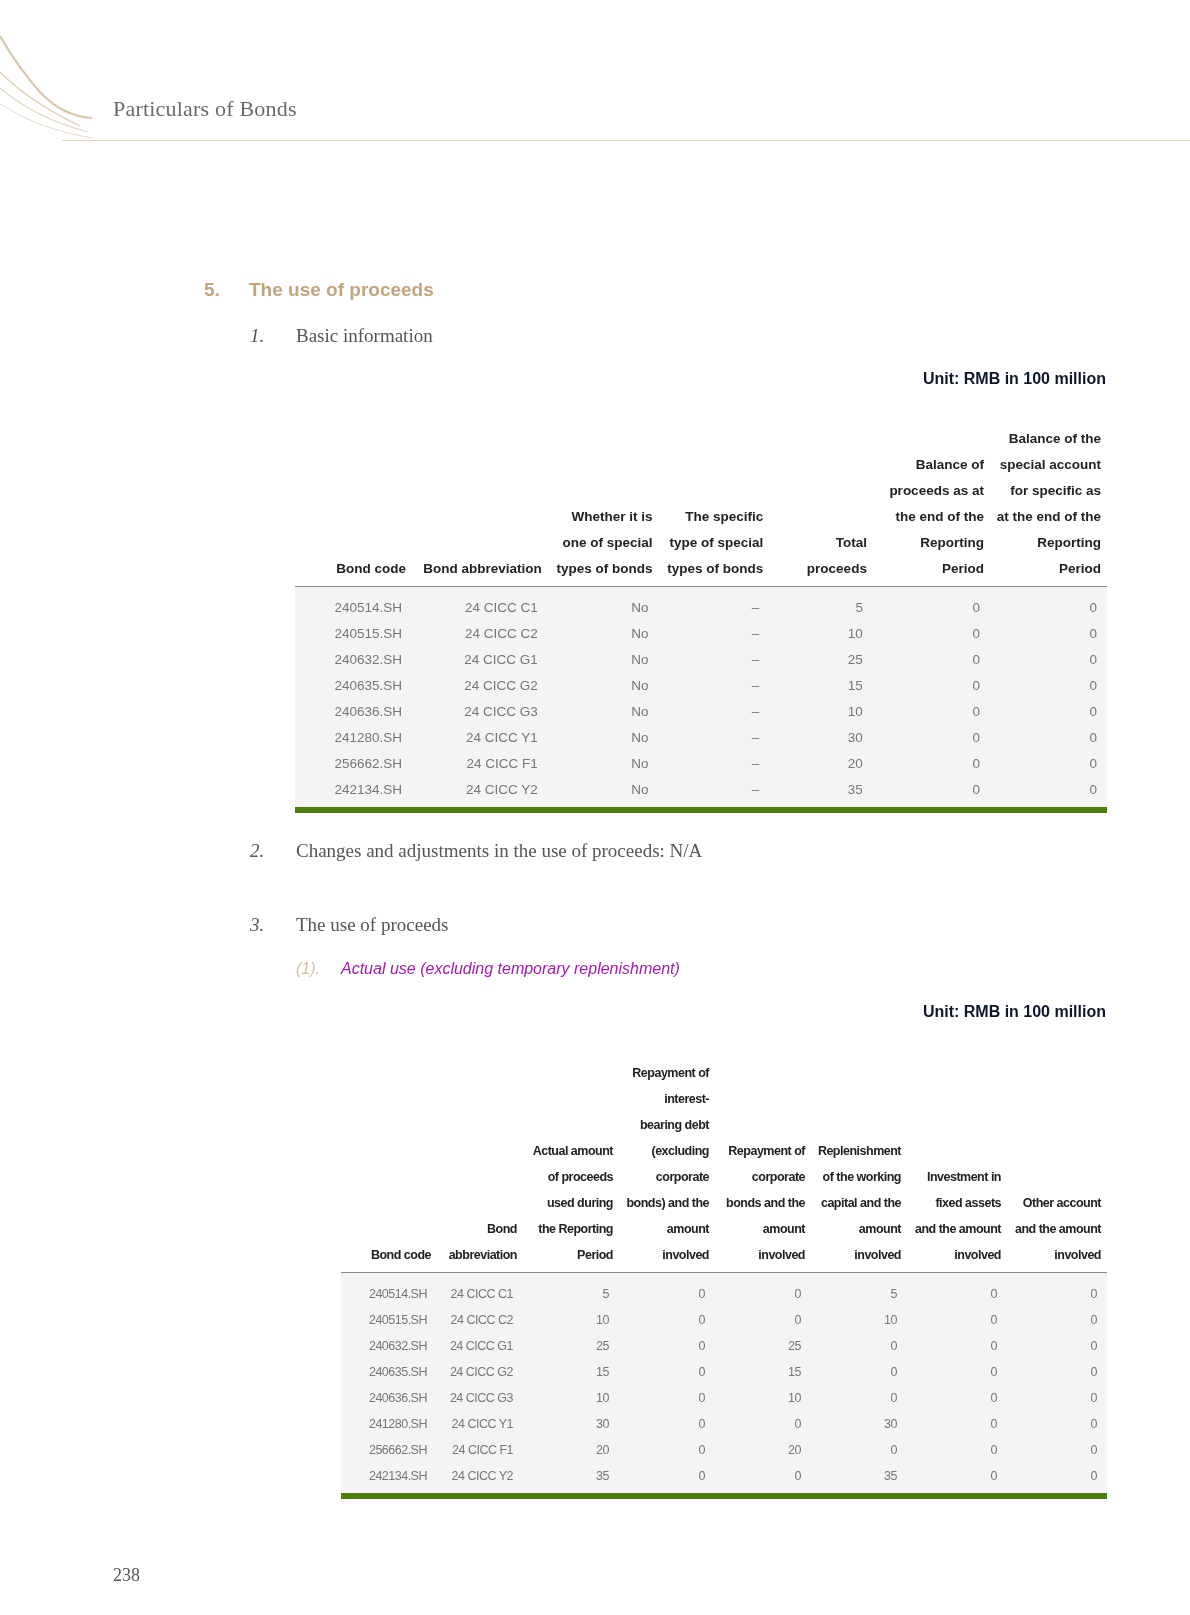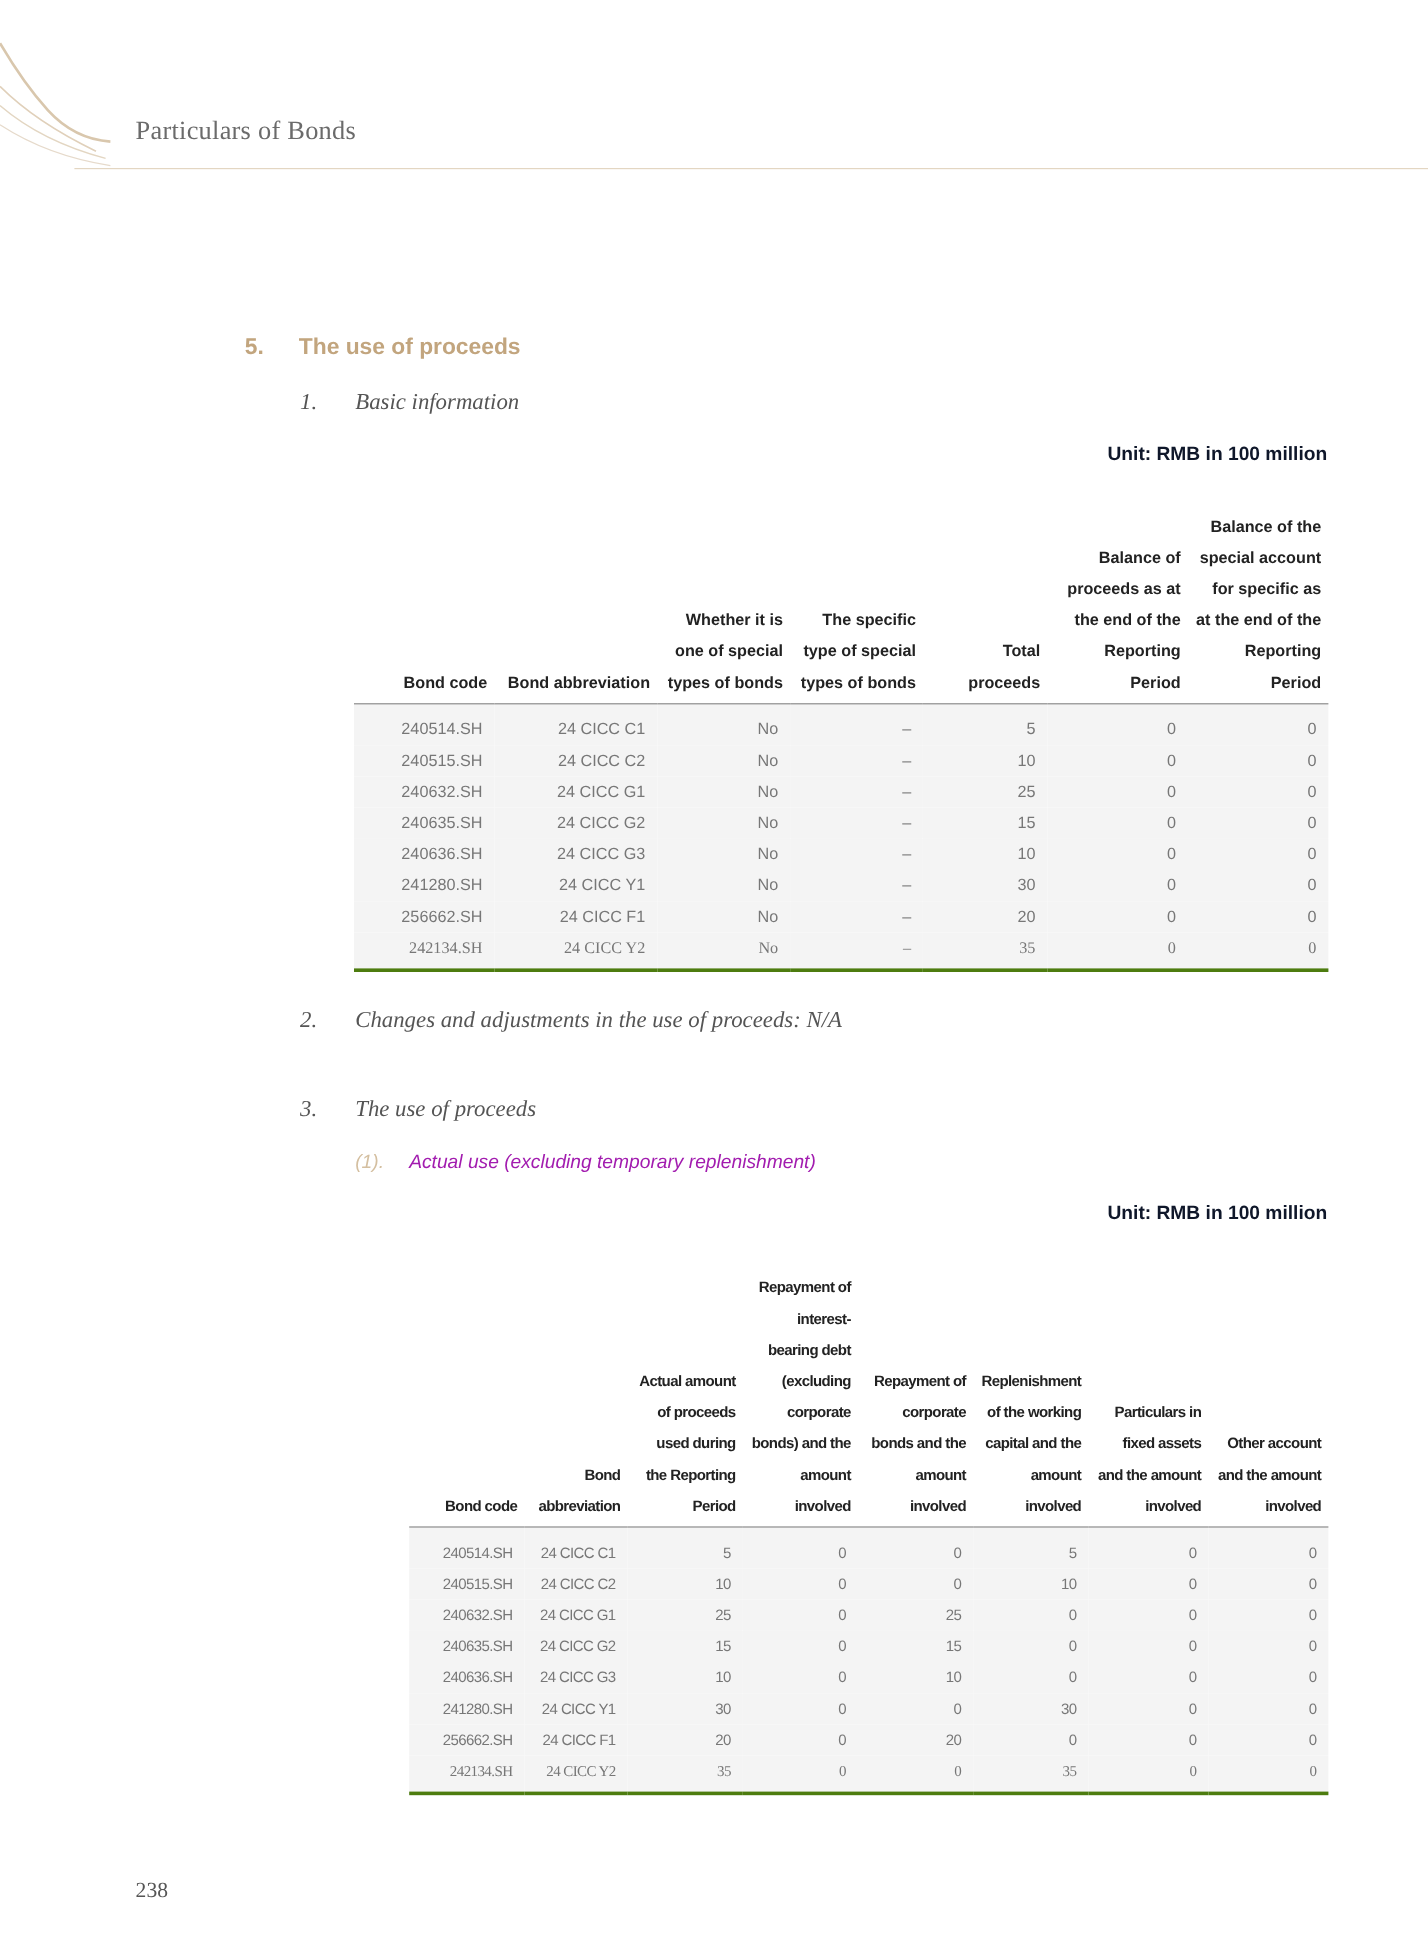--- a/index.html
+++ b/index.html
@@ -8,32 +8,32 @@
   .sans { font-family: "Liberation Sans", "DejaVu Sans", sans-serif; }
 
   .header-arcs { position: absolute; left: 0; top: 30px; width: 100px; height: 112px; }
   .header-title { position: absolute; left: 113px; top: 96px; font-size: 22px; color: #6b6b6b; letter-spacing: 0.2px; }
   .header-rule { position: absolute; left: 62px; right: 0; top: 140px; height: 1px; background: #e3d6c2; }
 
   .sec-num { position: absolute; left: 204px; top: 279px; font-size: 19px; font-weight: bold; color: #c2a57e; }
   .sec-title { position: absolute; left: 249px; top: 279px; font-size: 19px; font-weight: bold; color: #c2a57e; }
 
   .sub-num { position: absolute; left: 250px; font-size: 19px; font-style: italic; color: #555; }
-  .sub-title { position: absolute; left: 296px; font-size: 19px; font-style: italic; color: #555; }
+  .sub-title { position: absolute; left: 296px; font-size: 19px; color: #555; }
 
   .subsub-num { position: absolute; left: 296px; font-size: 16px; font-style: italic; color: #d4bfa0; }
   .subsub-title { position: absolute; left: 341px; font-size: 16px; font-style: italic; color: #a21caf; }
 
   .unit { position: absolute; right: 84px; font-size: 16px; color: #0f172a; font-weight: bold; }
 
   table.t { position: absolute; border-collapse: collapse; table-layout: fixed; }
   table.t th { font-family: "Liberation Sans", "DejaVu Sans", sans-serif; font-weight: bold; font-size: 13.5px; color: #222; line-height: 26px; vertical-align: bottom; padding: 0 6px 4px 6px; border-bottom: 1px solid #8a8a8a; transform-origin: left bottom; }
   table.t td { font-family: "Liberation Sans", "DejaVu Sans", sans-serif; font-size: 13.5px; color: #777; line-height: 26px; height: 26px; padding: 0 10px; background: #f4f4f4; }
   table.t tr.first td { padding-top: 8px; }
-  table.t tr.last td { border-bottom: 3px solid #4d7c0f; padding-bottom: 4px; font-family: Liberation Serif, serif; }
+  table.t tr.last td { border-bottom: 6px solid #4d7c0f; padding-bottom: 4px; }
   .l { text-align: right; }
   .r { text-align: right; }
 
   #tbl1 { left: 295px; top: 426px; width: 812px; }
   #tbl2 { left: 341px; top: 1060px; width: 766px; }
   #tbl2 th { font-size: 12.5px; letter-spacing: -0.5px; }
   #tbl2 td { font-size: 12.5px; letter-spacing: -0.5px; }
 
   .page-num { position: absolute; left: 113px; top: 1530px; font-size: 18px; color: #555; margin-top: 35px; }
 </style>
@@ -175,21 +175,21 @@
       <col style="width:100px">
   </colgroup>
   <thead>
     <tr>
       <th class="l">Bond code</th>
       <th class="l">Bond abbreviation</th>
       <th class="r">Actual amount of proceeds used during the Reporting Period</th>
       <th class="r">Repayment of interest-bearing debt (excluding corporate bonds) and the amount involved</th>
       <th class="r">Repayment of corporate bonds and the amount involved</th>
       <th class="r">Replenishment of the working capital and the amount involved</th>
-      <th class="r">Particulars in fixed assets and the amount involved</th>
+      <th class="r">Investment in fixed assets and the amount involved</th>
       <th class="r">Other account and the amount involved</th>
     </tr>
   </thead>
   <tbody id="tbl2-body">
       <tr class="first">
         <td class="l">240514.SH</td>
         <td class="l">24 CICC C1</td>
         <td class="r">5</td>
         <td class="r">0</td>
         <td class="r">0</td>

